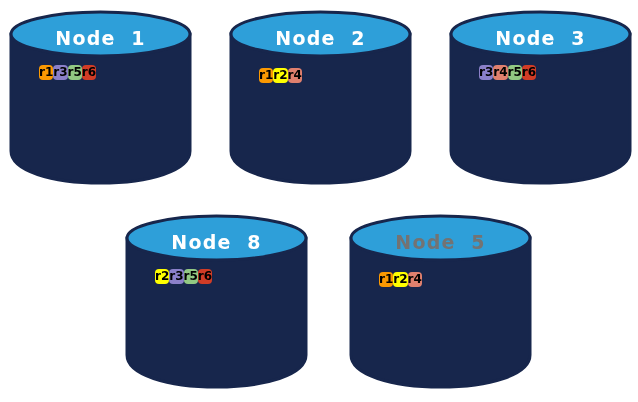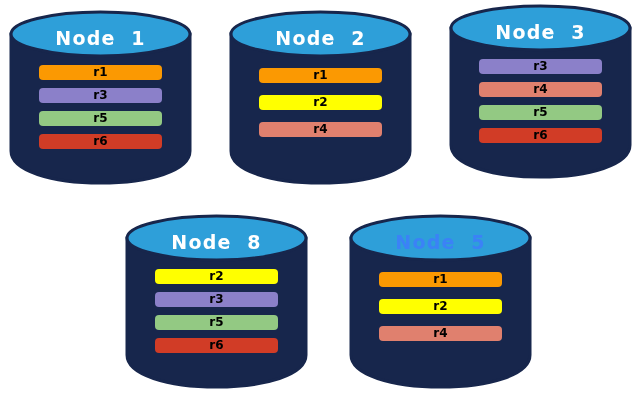--- a/index.html
+++ b/index.html
@@ -51,21 +51,21 @@
     z-index: 5;
   }
 
   
   .replicas {
     position: absolute;
     left: 31px;
     width: 123px;
     z-index: 4;
     display: flex;
-    flex-direction: column;
+    flex-direction: row;
   }
   .replicas.count-4 { top: 57px; }
   .replicas.count-3 { top: 60px; }
 
   .replica {
     height: 15px;
     border-radius: 4px;
     margin-bottom: 8px;
     text-align: center;
     line-height: 15px;
@@ -100,21 +100,21 @@
         <path d="M3,26 L3,143 C3,163 44,175 92.5,175 C141,175 182,163 182,143 L182,26 Z" fill="#17264C" stroke="#17264C" stroke-width="3"></path>
         <ellipse cx="92.5" cy="26" rx="89.5" ry="22" fill="#2E9FD9" stroke="#17264C" stroke-width="3"></ellipse>
       </svg>
       <div class="node-label" style="color: rgb(255, 255, 255);">Node  2</div>
       <div class="replicas count-3">
         <div class="replica" style="background: rgb(251, 153, 2); color: rgb(0, 0, 0);">r1</div>
         <div class="replica" style="background: rgb(255, 255, 0); color: rgb(0, 0, 0);">r2</div>
         <div class="replica" style="background: rgb(224, 128, 110); color: rgb(0, 0, 0);">r4</div>
       </div>
     </div>
-    <div class="node" style="left: 448px; top: 2px;">
+    <div class="node" style="left: 448px; top: 8px;">
       <svg class="node-svg" viewBox="0 0 185 180">
         <path d="M3,26 L3,143 C3,163 44,175 92.5,175 C141,175 182,163 182,143 L182,26 Z" fill="#17264C" stroke="#17264C" stroke-width="3"></path>
         <ellipse cx="92.5" cy="26" rx="89.5" ry="22" fill="#2E9FD9" stroke="#17264C" stroke-width="3"></ellipse>
       </svg>
       <div class="node-label" style="color: rgb(255, 255, 255);">Node  3</div>
       <div class="replicas count-4">
         <div class="replica" style="background: rgb(139, 128, 201); color: rgb(0, 0, 0);">r3</div>
         <div class="replica" style="background: rgb(224, 128, 110); color: rgb(0, 0, 0);">r4</div>
         <div class="replica" style="background: rgb(147, 201, 131); color: rgb(0, 0, 0);">r5</div>
         <div class="replica" style="background: rgb(209, 60, 38); color: rgb(0, 0, 0);">r6</div>
@@ -131,20 +131,20 @@
         <div class="replica" style="background: rgb(139, 128, 201); color: rgb(0, 0, 0);">r3</div>
         <div class="replica" style="background: rgb(147, 201, 131); color: rgb(0, 0, 0);">r5</div>
         <div class="replica" style="background: rgb(209, 60, 38); color: rgb(0, 0, 0);">r6</div>
       </div>
     </div>
     <div class="node" style="left: 348px; top: 212px;">
       <svg class="node-svg" viewBox="0 0 185 180">
         <path d="M3,26 L3,143 C3,163 44,175 92.5,175 C141,175 182,163 182,143 L182,26 Z" fill="#17264C" stroke="#17264C" stroke-width="3"></path>
         <ellipse cx="92.5" cy="26" rx="89.5" ry="22" fill="#2E9FD9" stroke="#17264C" stroke-width="3"></ellipse>
       </svg>
-      <div class="node-label" style="color: #3b82f6;">Node  5</div>
+      <div class="node-label" style="color: #737373;">Node  5</div>
       <div class="replicas count-3">
         <div class="replica" style="background: rgb(251, 153, 2); color: rgb(0, 0, 0);">r1</div>
         <div class="replica" style="background: rgb(255, 255, 0); color: rgb(0, 0, 0);">r2</div>
         <div class="replica" style="background: rgb(224, 128, 110); color: rgb(0, 0, 0);">r4</div>
       </div>
     </div>
   </div>
 
 </body></html>

